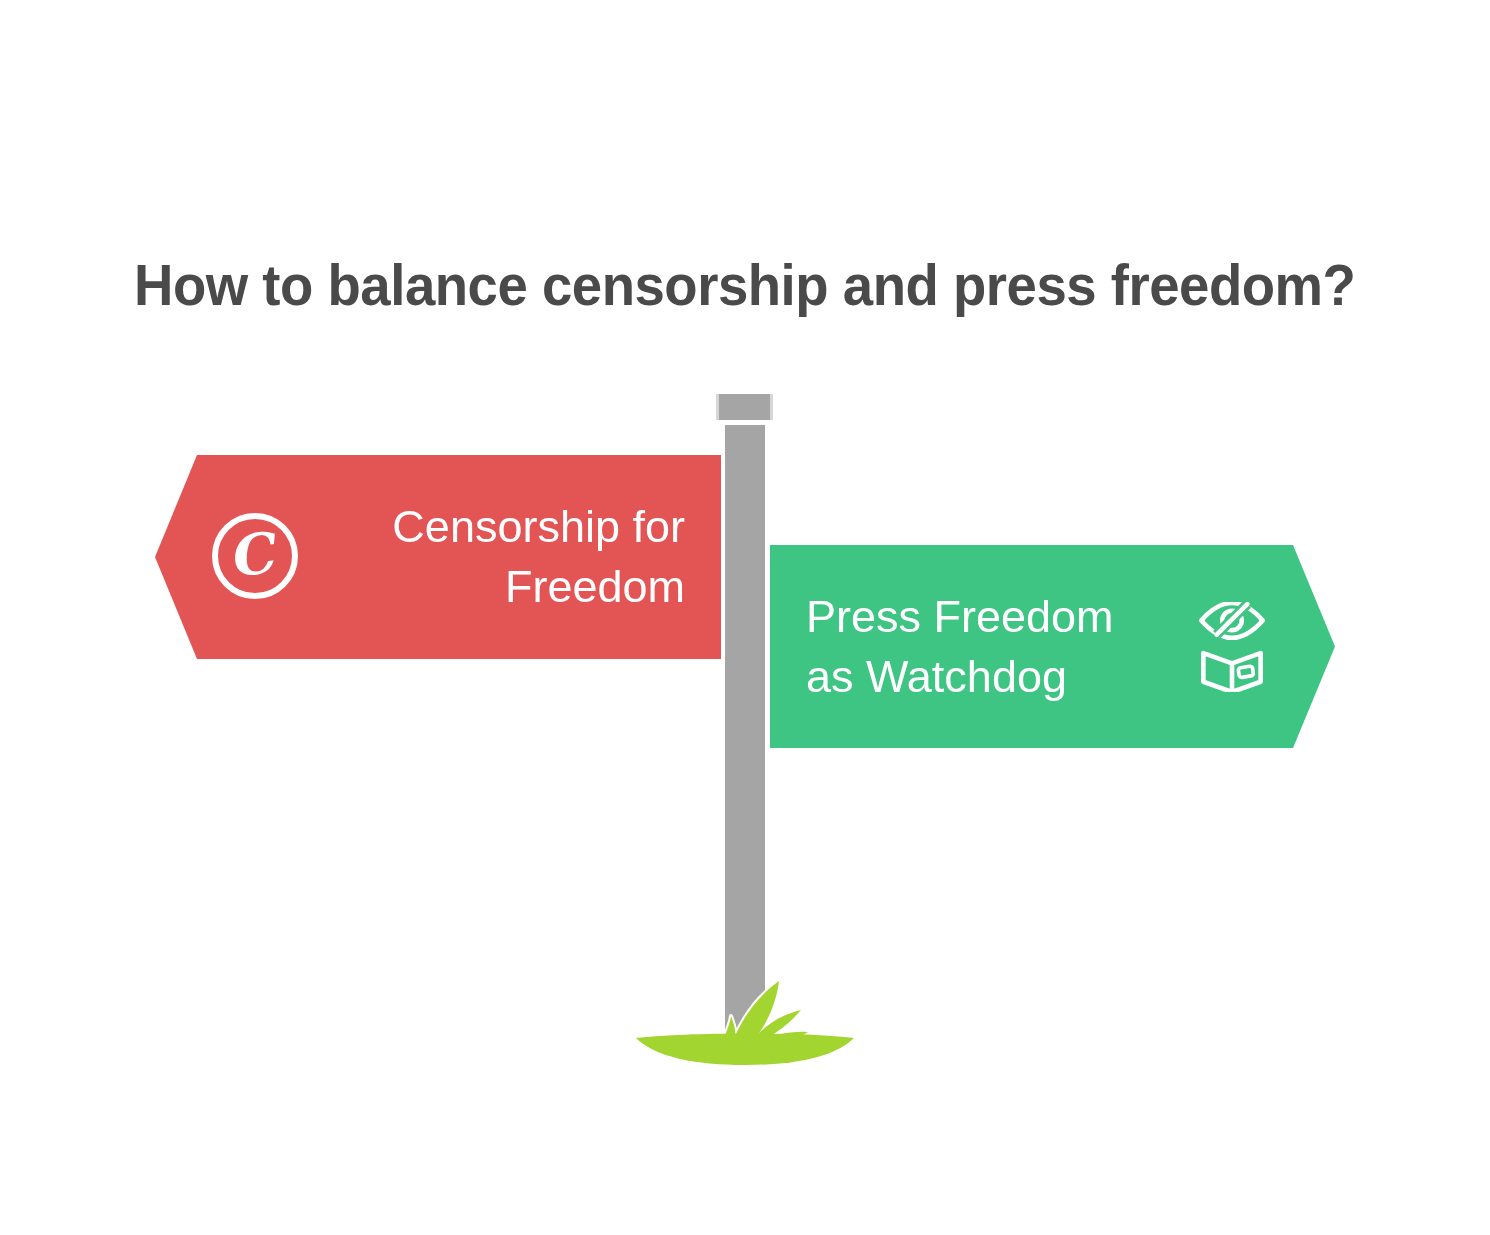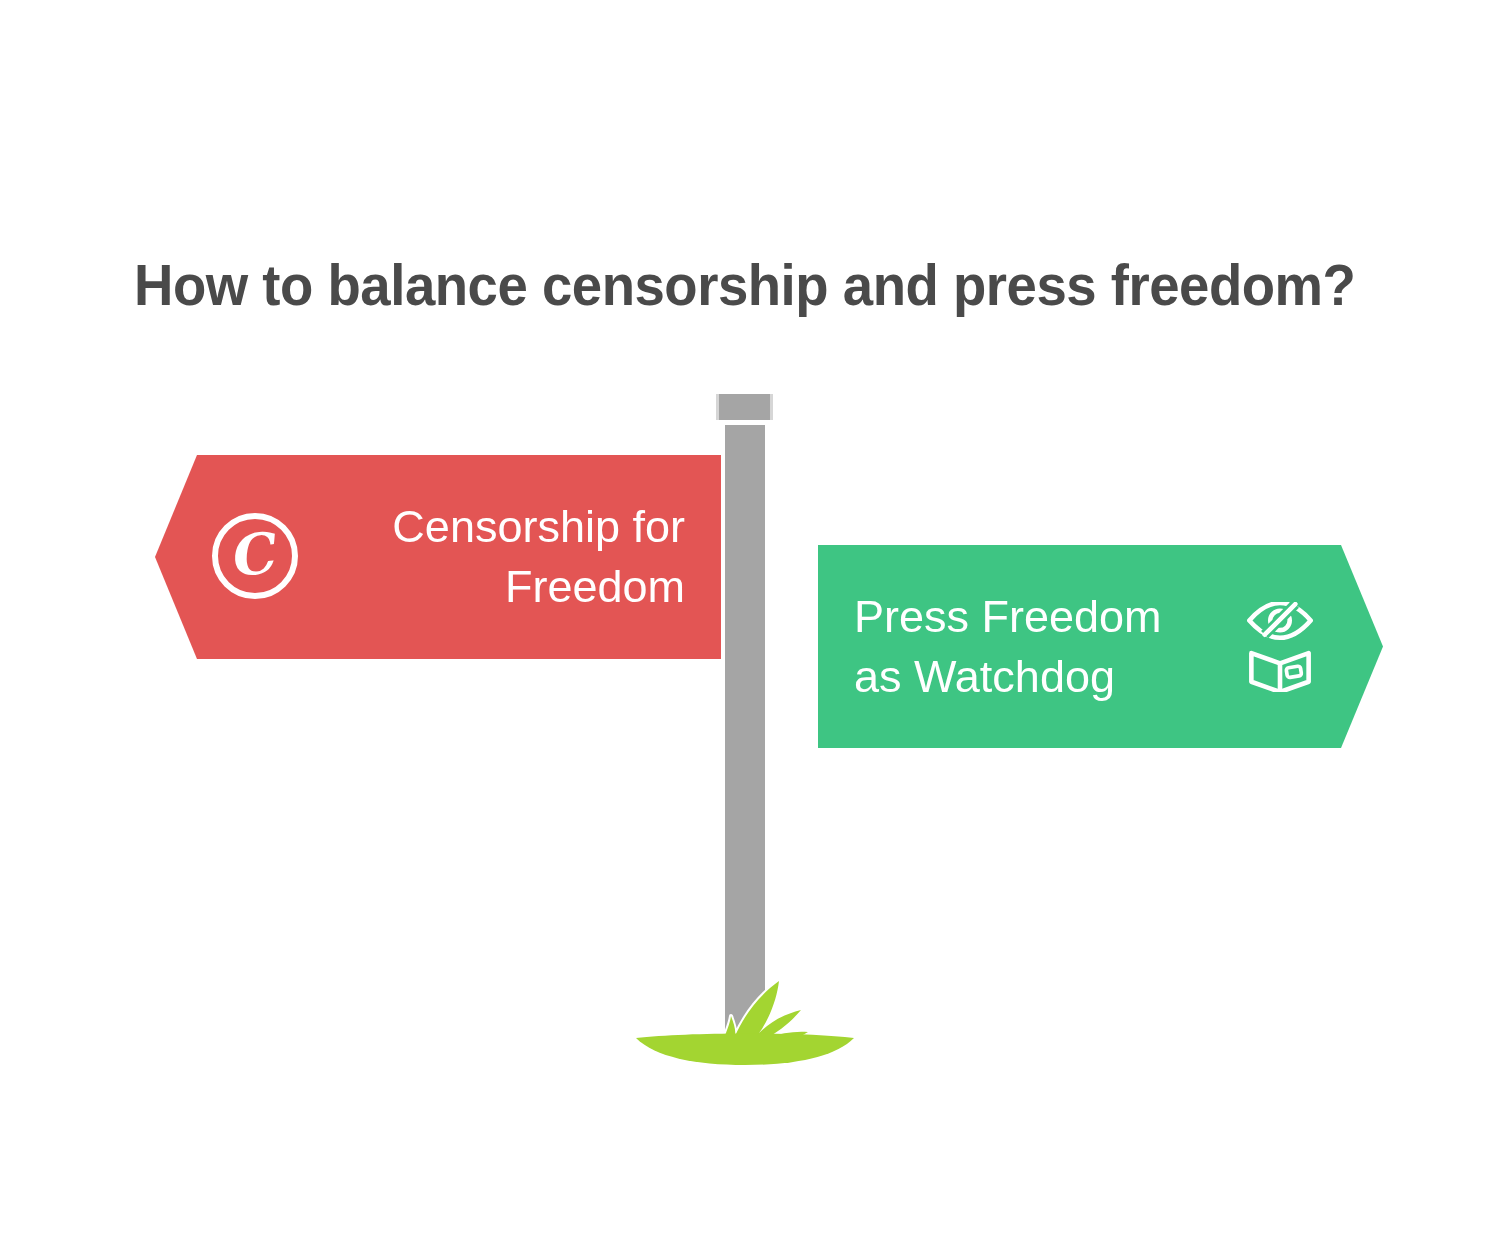--- a/index.html
+++ b/index.html
@@ -52,21 +52,20 @@
   }
   .sign-left{
     left:155px;top:455px;width:566px;height:204px;
     background:var(--sign-red);
     clip-path:polygon(42px 0%, 100% 0%, 100% 100%, 42px 100%, 0% 50%);
   }
   .sign-right{
     left:770px;top:545px;width:565px;height:203px;
     background:var(--sign-green);
     clip-path:polygon(0% 0%, calc(100% - 42px) 0%, 100% 50%, calc(100% - 42px) 100%, 0% 100%);
-    margin-left:48px;
   }
   .sign-label{
     position:absolute;top:0;bottom:0;display:flex;align-items:center;
     font-size:45px;line-height:60px;font-weight:400;
   }
   .sign-left .sign-label{right:36px;width:340px;text-align:right;justify-content:flex-end;}
   .sign-right .sign-label{left:36px;width:340px;text-align:left;}
 
   
   .circle-c{

